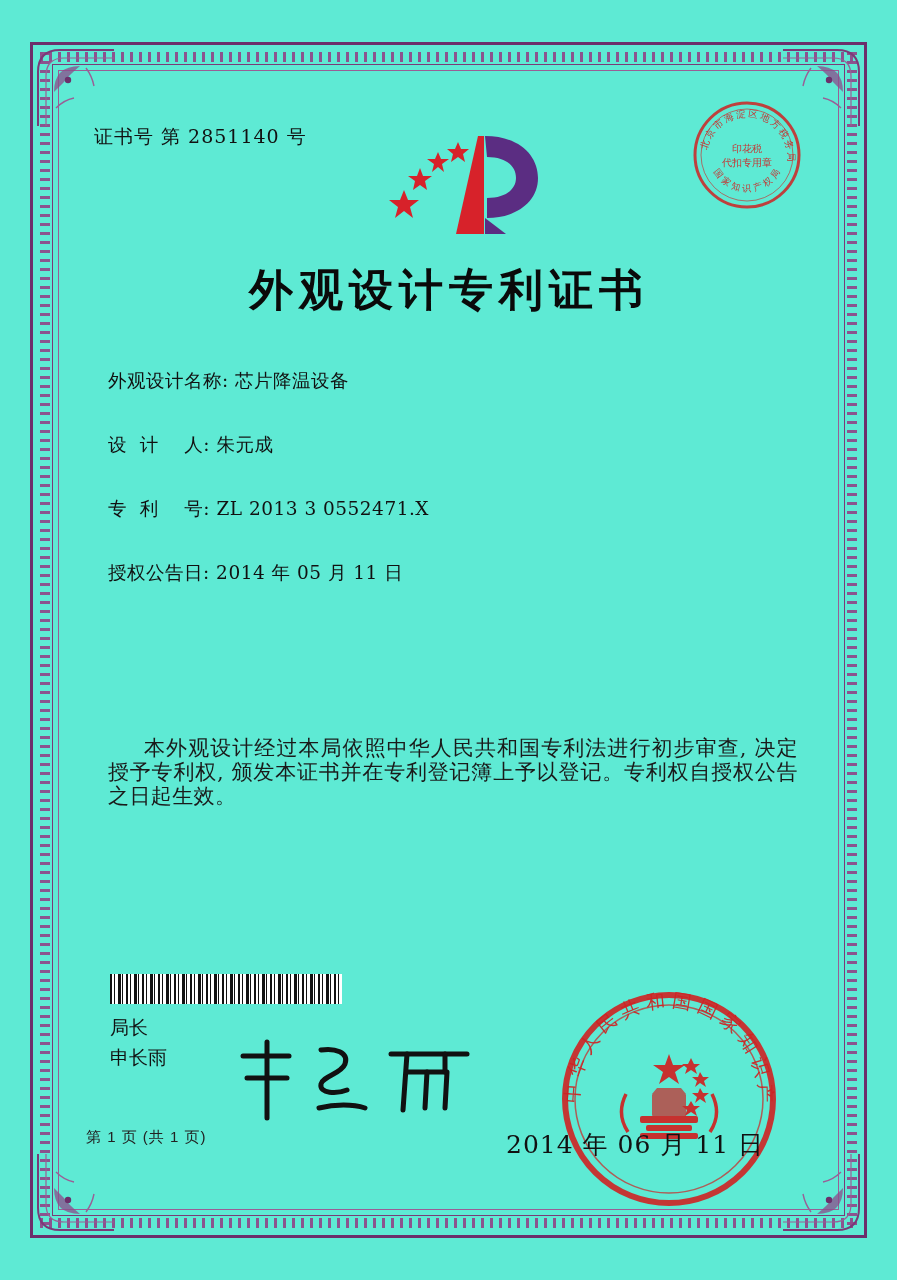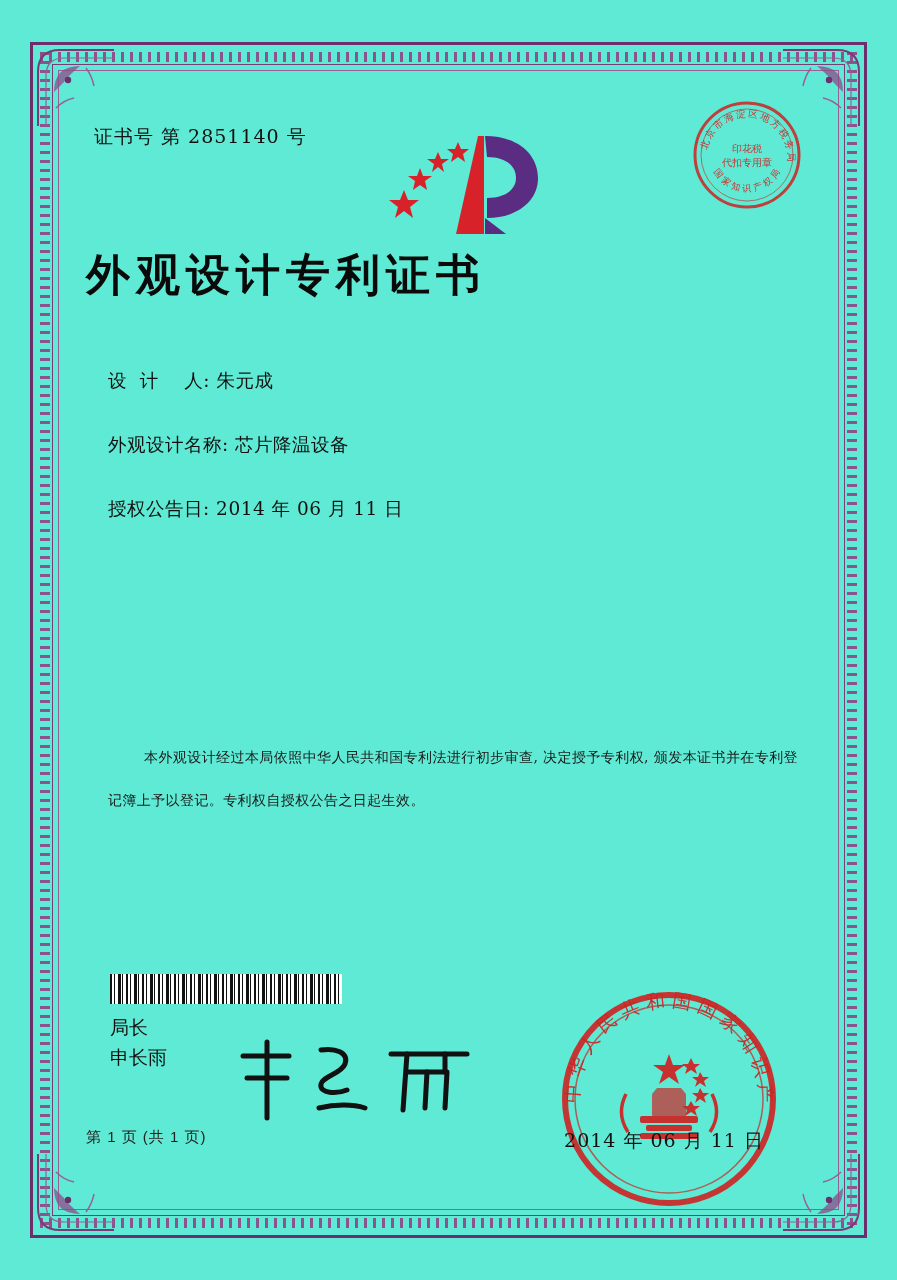--- a/index.html
+++ b/index.html
@@ -117,22 +117,23 @@
     position: absolute;
     right: 6px;
     top: 0px;
     width: 118px;
     height: 118px;
   }
 
   .title {
     position: absolute;
     left: 0;
-    top: 150px;
+    top: 165px;
     width: 726px;
+    text-align: center;
     font-family: "DejaVu Serif", "Liberation Serif", serif;
     font-weight: bold;
     font-size: 44px;
     letter-spacing: 6px;
     color: #0a0a0a;
   }
 
   .fields {
     position: absolute;
     left: 22px;
@@ -147,22 +148,22 @@
     white-space: pre;
     letter-spacing: .5px;
   }
 
   .paragraphs {
     position: absolute;
     left: 22px;
     top: 640px;
     width: 690px;
     font-family: "DejaVu Serif", "Liberation Serif", serif;
-    font-size: 14px;
-    line-height: 43px;
+    font-size: 21px;
+    line-height: 24px;
     color: #1a1a1a;
     text-align: justify;
     letter-spacing: .4px;
   }
   .paragraphs p {
     margin: 0 0 3px 0;
     text-indent: 36px;
   }
 
   
@@ -203,21 +204,21 @@
     right: 28px;
     top: 888px;
     width: 230px;
     height: 230px;
   }
   .issue-date {
     position: absolute;
     right: 48px;
     top: 1032px;
     font-family: "DejaVu Serif", "Liberation Serif", serif;
-    font-size: 19px;
+    font-size: 25px;
     color: #111;
     letter-spacing: 1px;
   }
 
   .page-num {
     position: absolute;
     left: 0;
     top: 1032px;
     width: 726px;
     text-align: left;
@@ -316,23 +317,24 @@
           <textPath href="#arcBot" startOffset="10%">国家知识产权局</textPath>
         </text>
         <text x="59" y="56" text-anchor="middle" font-size="10" fill="#cf2222" opacity=".9">印花税</text>
         <text x="59" y="70" text-anchor="middle" font-size="10" fill="#cf2222" opacity=".9">代扣专用章</text>
       </svg>
     </div>
 
     <div class="title">外观设计专利证书</div>
 
     <div class="fields">
+      <div class="field">外观设计名称: 芯片降温设备</div>
       <div class="field">设  计    人: 朱元成</div>
-      <div class="field">外观设计名称: 芯片降温设备</div>
-      <div class="field">授权公告日: 2014 年 06 月 11 日</div>
+      <div class="field">专  利    号: ZL 2013 3 0552471.X</div>
+      <div class="field">授权公告日: 2014 年 05 月 11 日</div>
     </div>
 
     <div class="paragraphs">
       <p>本外观设计经过本局依照中华人民共和国专利法进行初步审查, 决定授予专利权, 颁发本证书并在专利登记簿上予以登记。专利权自授权公告之日起生效。</p>
     </div>
 
     <div class="barcode"></div>
 
     <div class="director">
       <div>局长</div>

